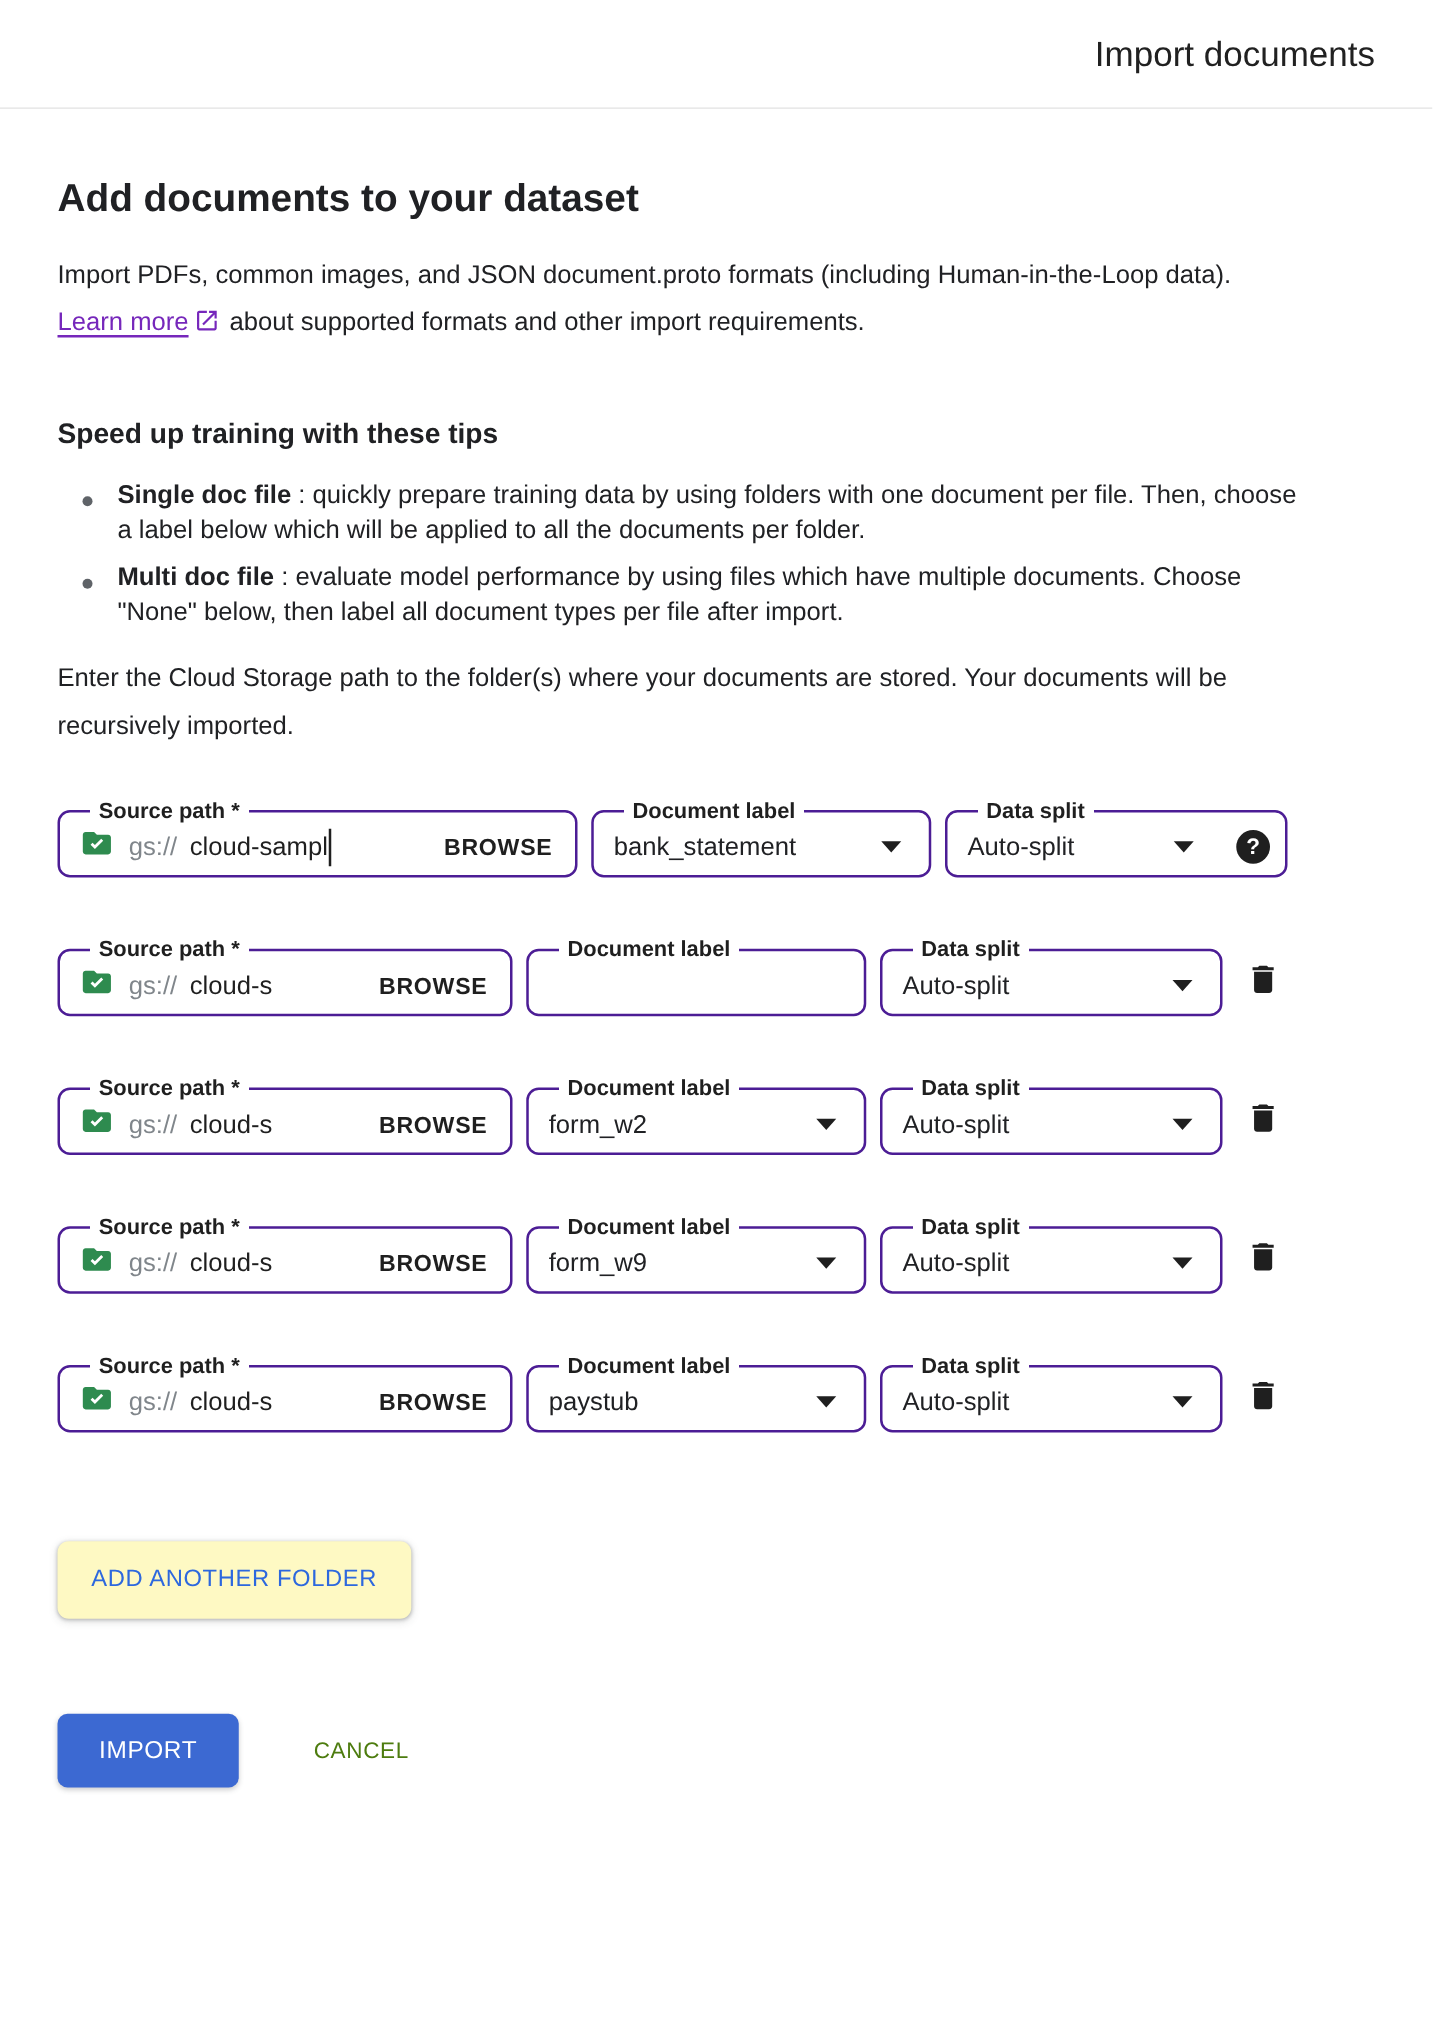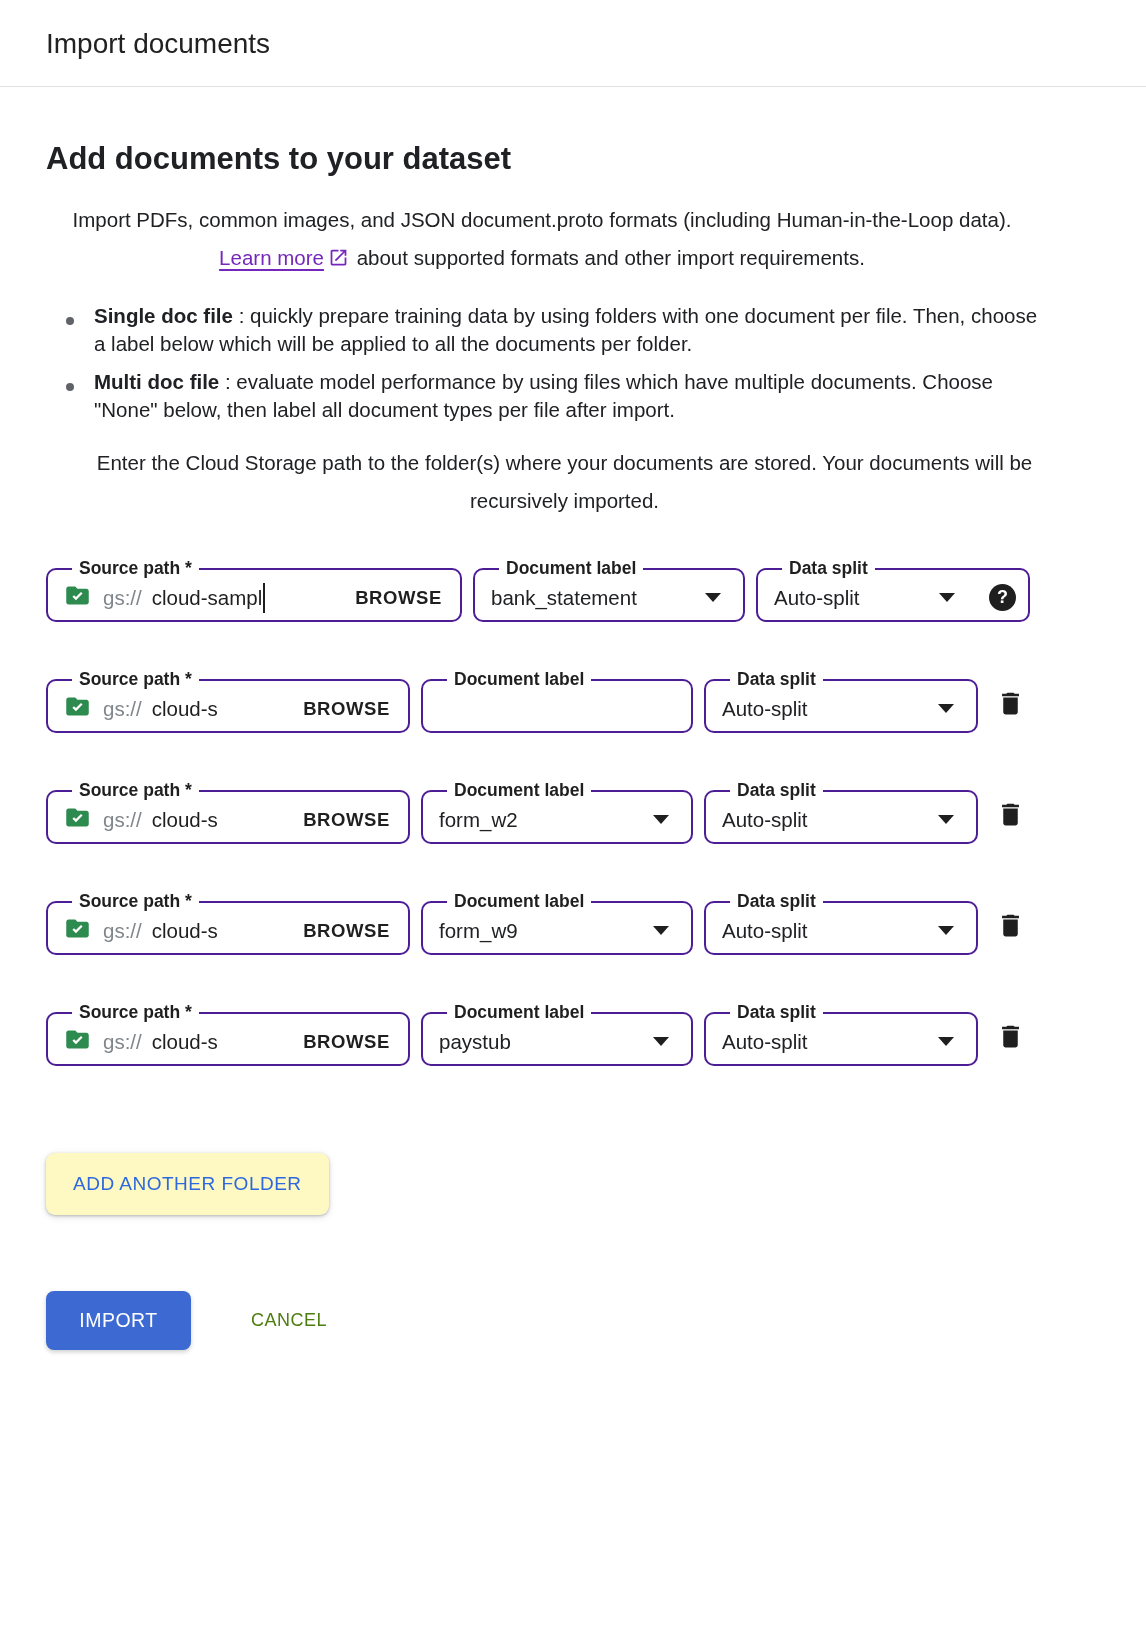--- a/index.html
+++ b/index.html
@@ -12,34 +12,34 @@
   
   .app-header {
     padding: 28px 46px 26px 46px;
     border-bottom: 1px solid #e2e2e2;
   }
   .app-header h1 {
     margin: 0;
     font-size: 28px;
     font-weight: 400;
     color: #212121;
+    text-align: right;
   }
   
   .content { padding: 0 46px 40px 46px; }
   .page-title {
     margin: 54px 0 0 0;
     font-size: 31px;
     font-weight: 700;
   }
   .body-text {
     margin: 24px 0 0 0;
     font-size: 20.5px;
     line-height: 38px;
     max-width: 992px;
-    text-align: center;
   }
   .learn-link {
     color: #7627bb;
     text-decoration: underline;
     text-underline-offset: 4px;
   }
   .ext-icon { display: inline-block; vertical-align: -3px; margin: 0 2px 0 4px; }
   .section-title {
     margin: 54px 0 0 0;
     font-size: 22.5px;
@@ -60,21 +60,21 @@
   ul.tips-list li + li { margin-top: 10px; }
   ul.tips-list li::before {
     content: '';
     position: absolute;
     left: 20px; top: 15px;
     width: 8px; height: 8px;
     border-radius: 50%;
     background: #5f6368;
   }
   .tip-bold { font-weight: 700; }
-  .source-desc { margin-top: 20px; max-width: 965px; margin-left: 36px; }
+  .source-desc { margin-top: 20px; max-width: 965px; }
   
   .form-area { margin-top: 40px; }
   .form-row {
     display: flex;
     align-items: flex-start;
     margin-bottom: 49px;
   }
   fieldset.field {
     border: 2px solid #4c1d95;
     border-radius: 10px;
@@ -196,20 +196,21 @@
 </header>
 
 <main class="content">
 
   <h2 class="page-title">Add documents to your dataset</h2>
 
   <p class="body-text"><span>Import PDFs, common images, and JSON document.proto formats (including Human-in-the-Loop data). </span><a href="#" class="learn-link">Learn more</a><span class="ext-icon"><svg width="21" height="21" viewBox="0 0 24 24" fill="#7627bb">
           <path d="M19 19H5V5h7V3H5c-1.11 0-2 .9-2 2v14c0 1.1.89 2 2 2h14c1.1 0 2-.9 2-2v-7h-2v7zM14 3v2h3.59l-9.83 9.83 1.41 1.41L19 6.41V10h2V3h-7z"></path>
         </svg></span><span> about supported formats and other import requirements.</span></p>
 
+  <h3 class="section-title">Speed up training with these tips</h3>
 
   <ul class="tips-list">
     <li><span class="tip-bold">Single doc file</span><span> : quickly prepare training data by using folders with one document per file. Then, choose a label below which will be applied to all the documents per folder.</span></li>
     <li><span class="tip-bold">Multi doc file</span><span> : evaluate model performance by using files which have multiple documents. Choose "None" below, then label all document types per file after import.</span></li>
   </ul>
 
 
   <p class="body-text source-desc">Enter the Cloud Storage path to the folder(s) where your documents are stored. Your documents will be recursively imported.</p>
 
   

